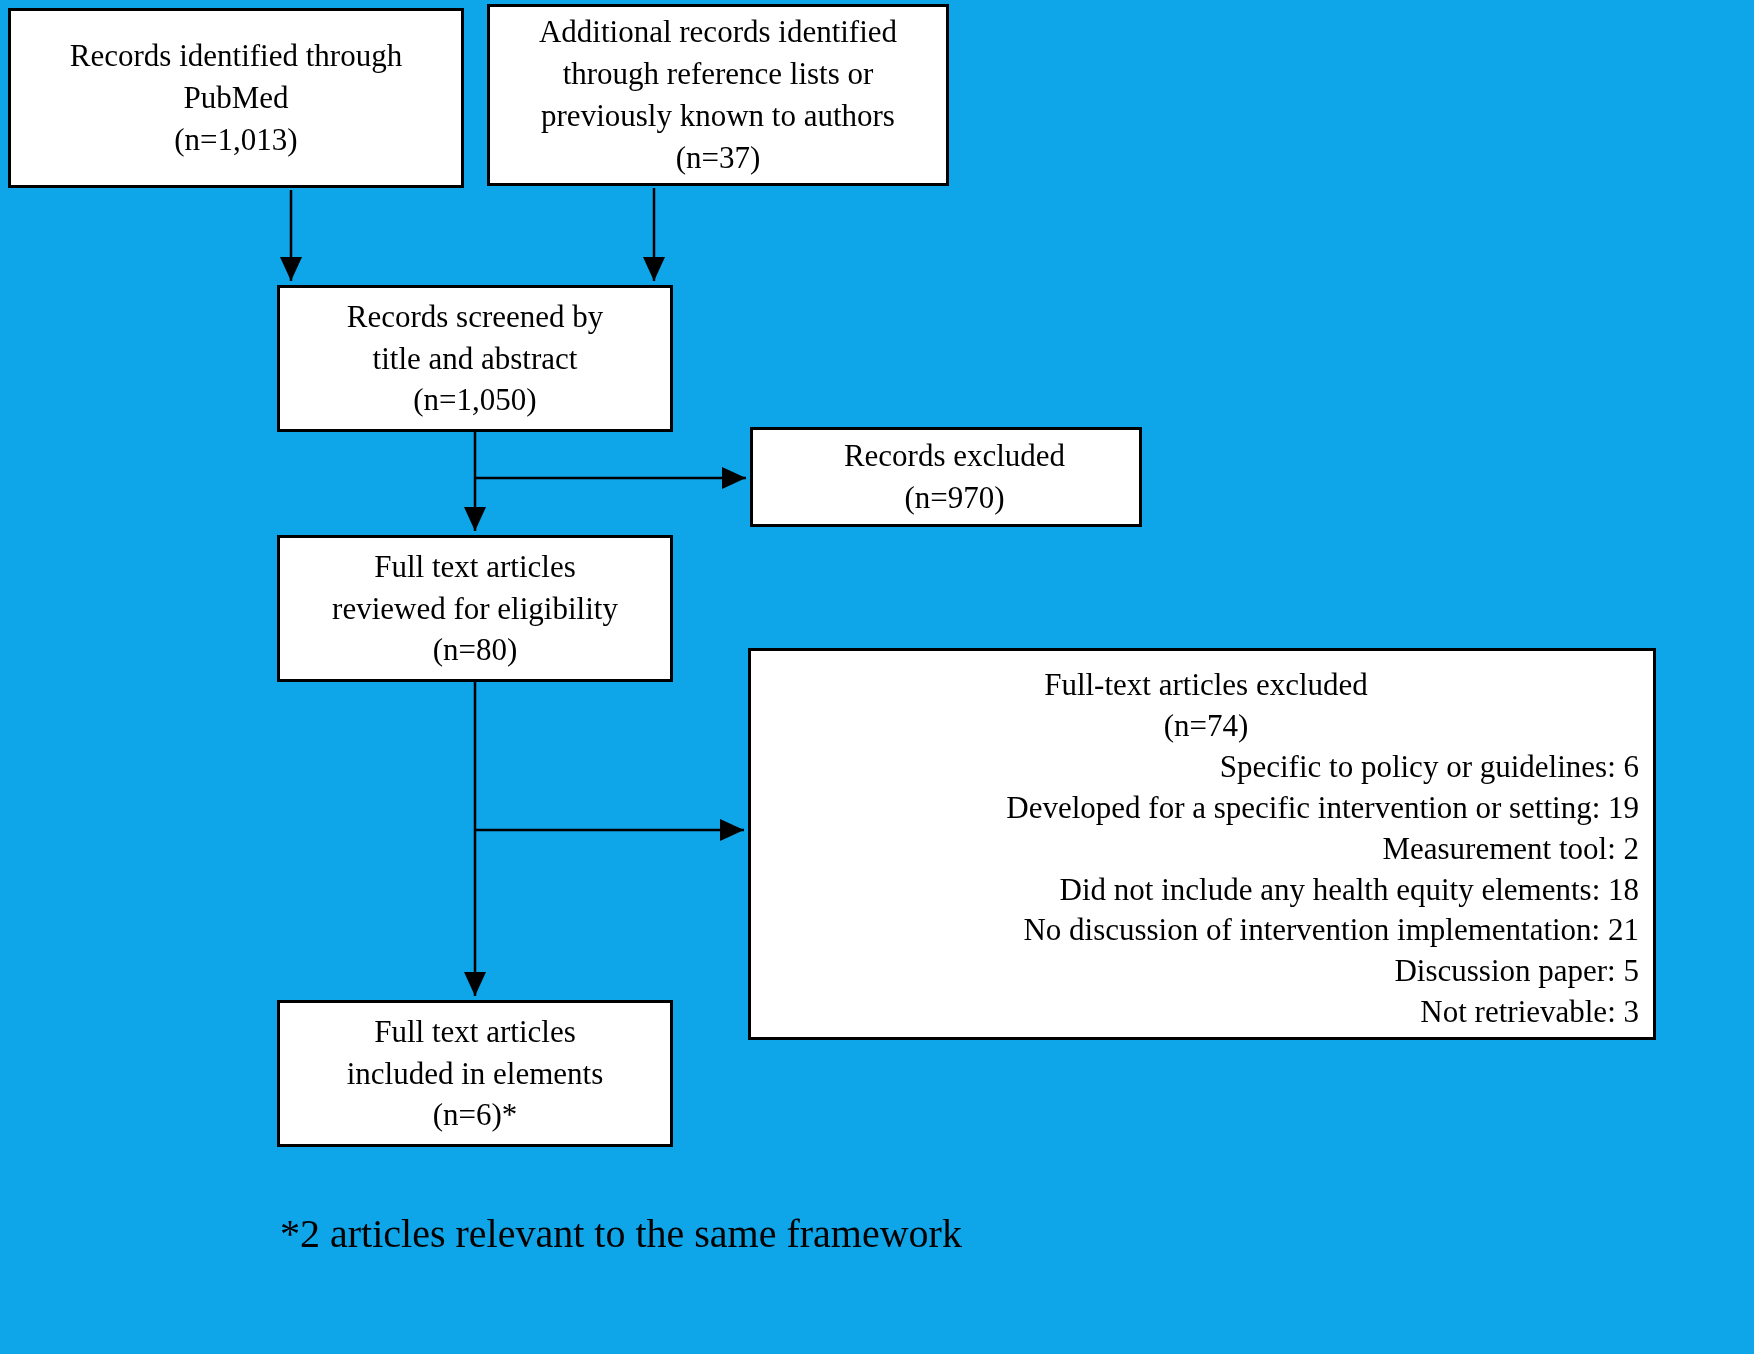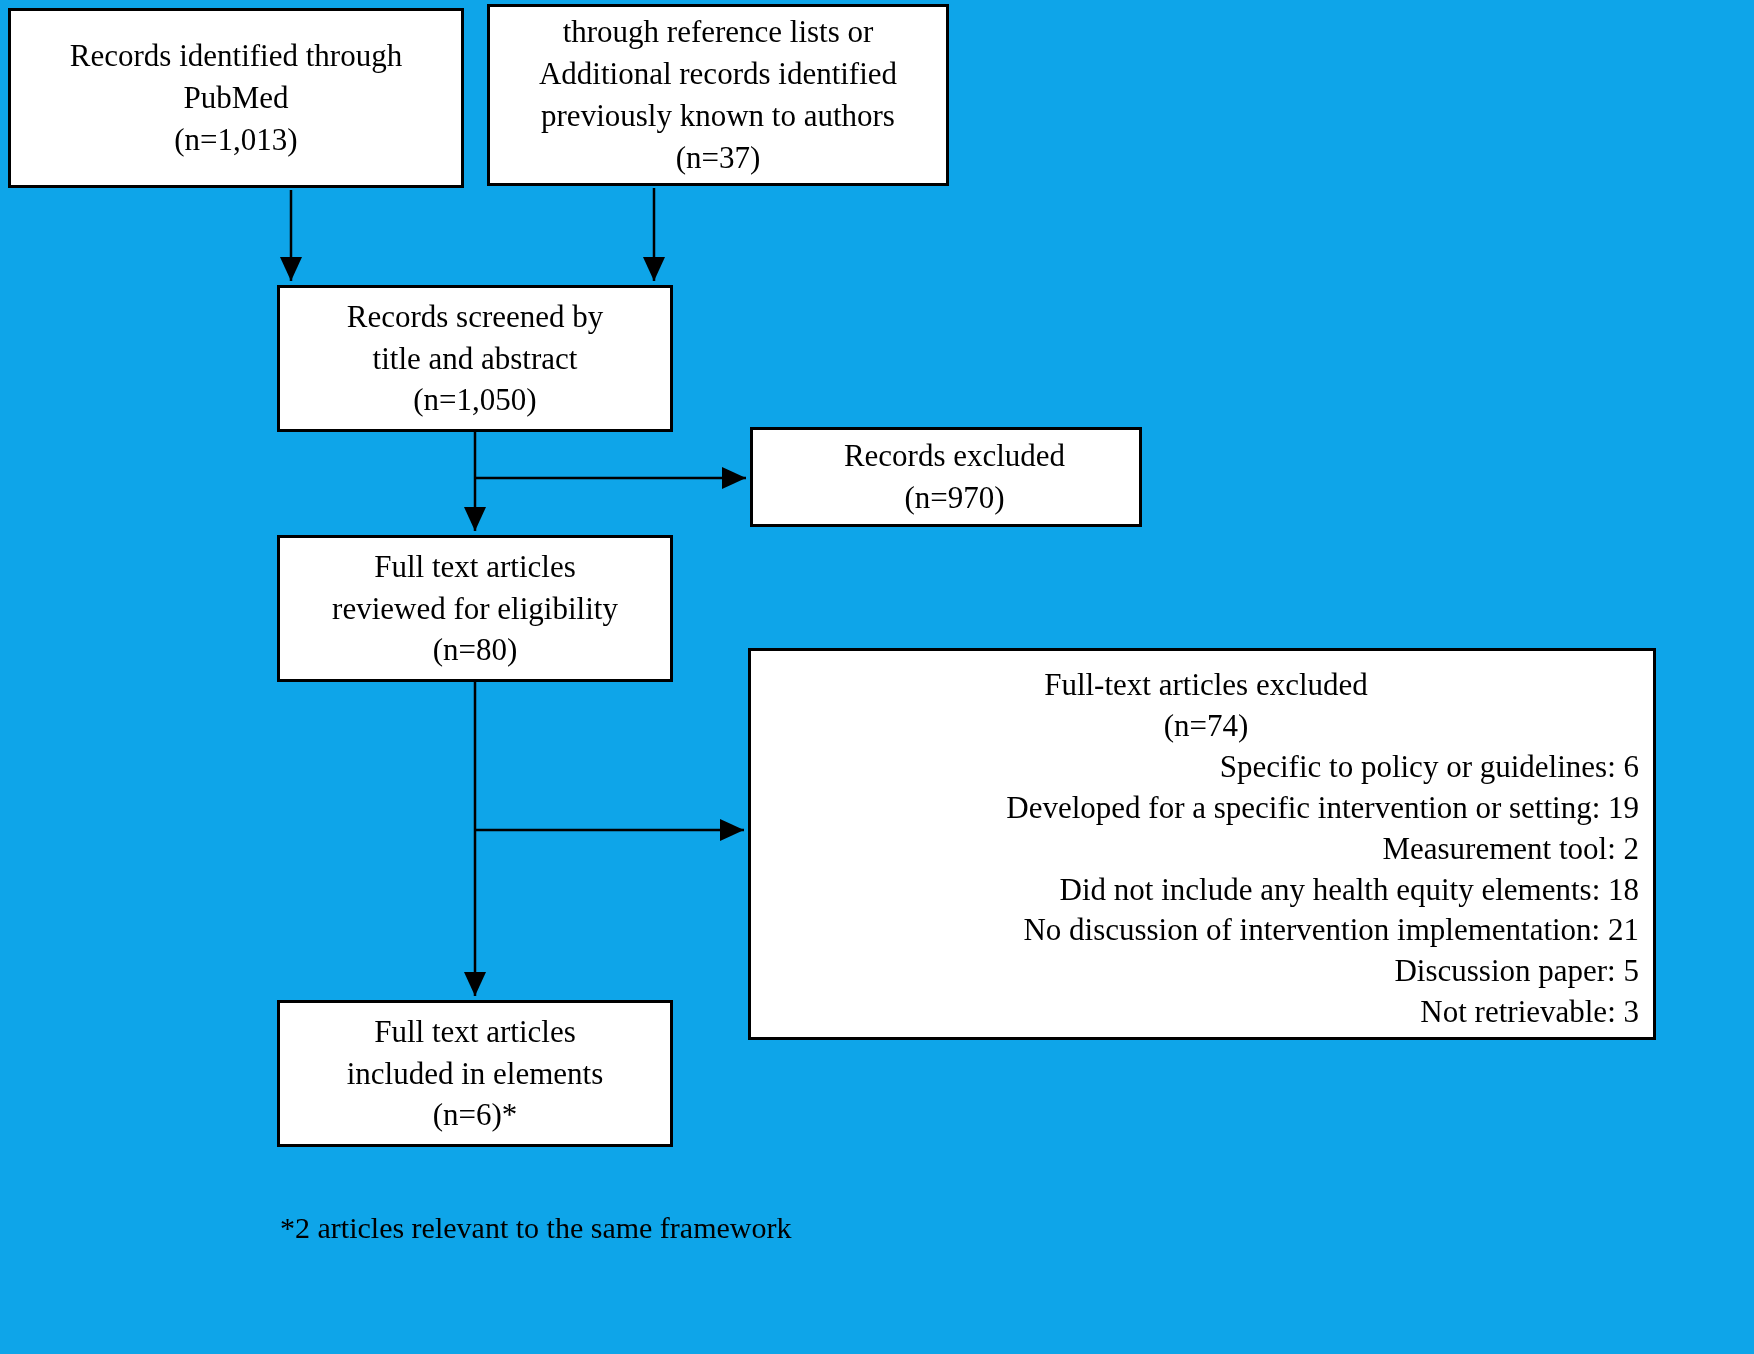--- a/index.html
+++ b/index.html
@@ -39,21 +39,21 @@
     line-height: 1.32;
   }
   .box.excluded-list .list-title {
     text-align: center;
   }
   .box.excluded-list .reason {
     text-align: right;
   }
   .footnote {
     position: absolute;
-    font-size: 30px;
+    font-size: 40px;
     line-height: 1.3;
   }
 </style>
 </head>
 <body>
 
 <div class="canvas">
 
   <svg class="arrows" width="1754" height="1354" viewBox="0 0 1754 1354" xmlns="http://www.w3.org/2000/svg">
     <defs>
@@ -69,22 +69,22 @@
     <line x1="475" y1="830" x2="744" y2="830" marker-end="url(#arrow)"></line>
   </svg>
 
   <div class="box center" style="left:8px; top:8px; width:456px; height:180px;">
     <div>Records identified through</div>
     <div>PubMed</div>
     <div>(n=1,013)</div>
   </div>
 
   <div class="box center" style="left:487px; top:4px; width:462px; height:182px;">
+    <div>Additional records identified</div>
     <div>through reference lists or</div>
-    <div>Additional records identified</div>
     <div>previously known to authors</div>
     <div>(n=37)</div>
   </div>
 
   <div class="box center" style="left:277px; top:285px; width:396px; height:147px;">
     <div>Records screened by</div>
     <div>title and abstract</div>
     <div>(n=1,050)</div>
   </div>
 

